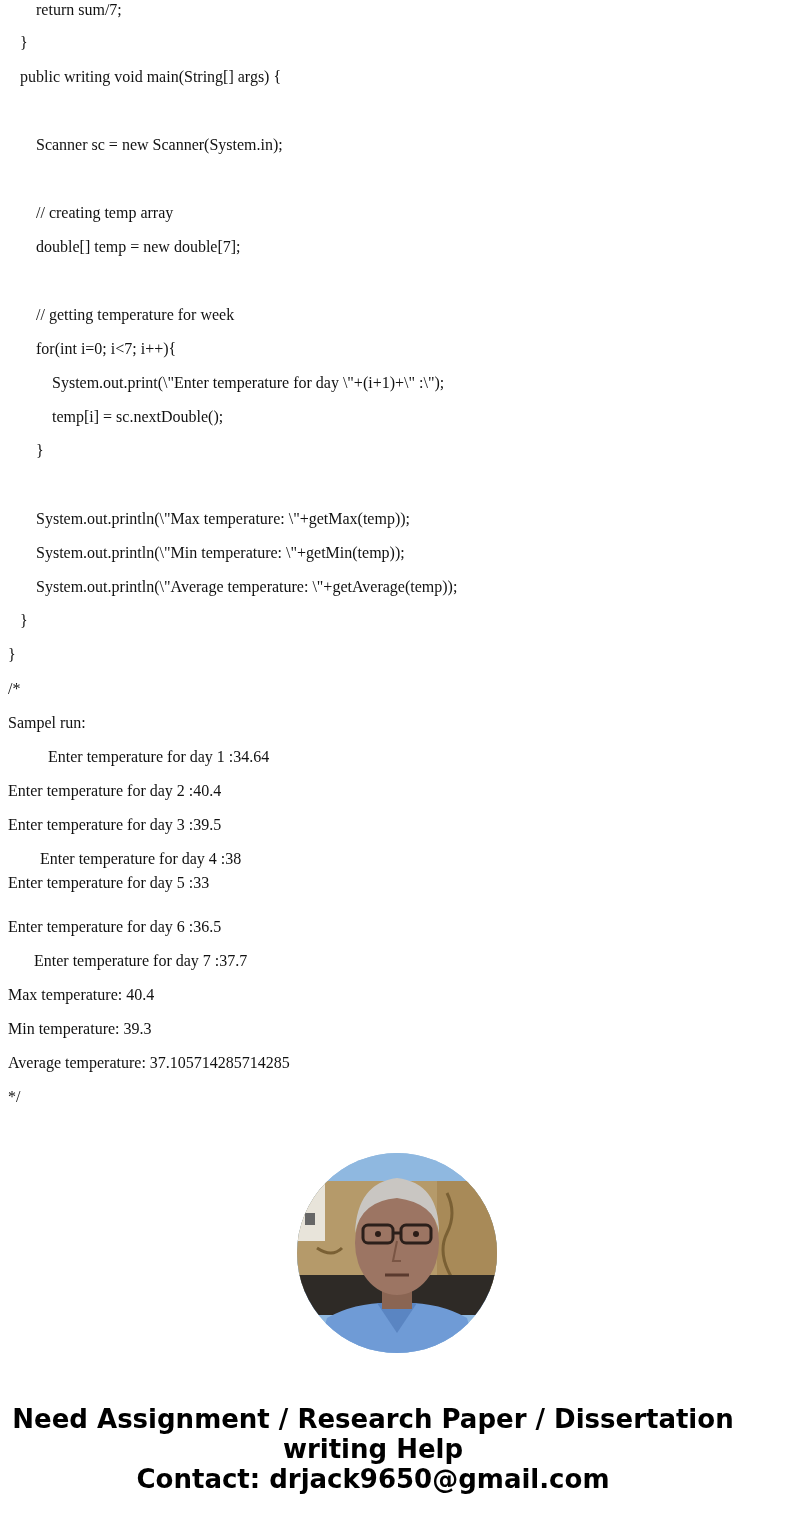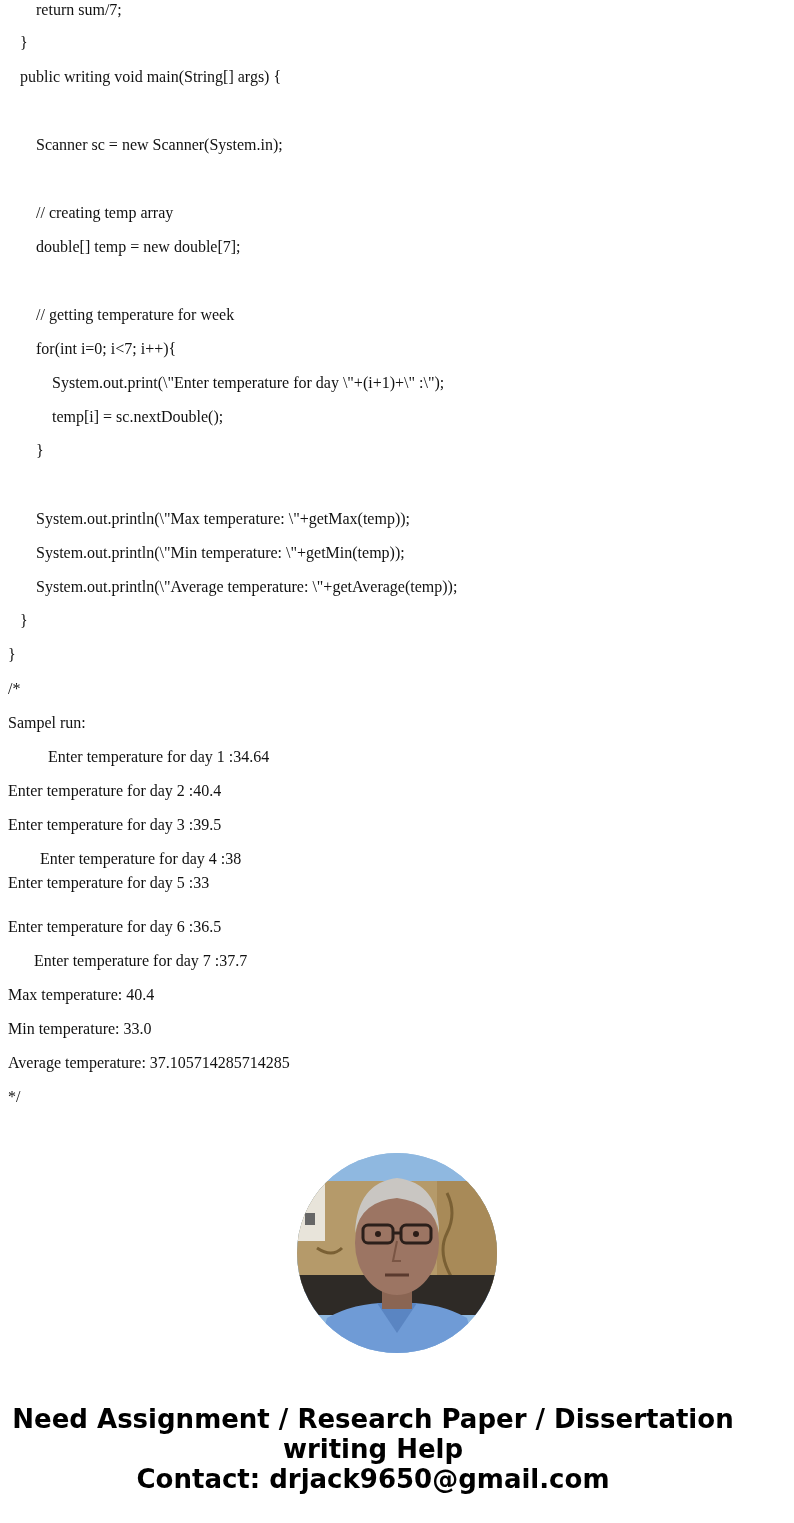--- a/index.html
+++ b/index.html
@@ -76,21 +76,21 @@
     <div class="line" style="left: 8px; top: 679px;">/*</div>
     <div class="line" style="left: 8px; top: 713px;">Sampel run:</div>
     <div class="line" style="left: 8px; top: 747px; margin-left: 40px;">Enter temperature for day 1 :34.64</div>
     <div class="line" style="left: 8px; top: 781px;">Enter temperature for day 2 :40.4</div>
     <div class="line" style="left: 8px; top: 815px;">Enter temperature for day 3 :39.5</div>
     <div class="line" style="left: 8px; top: 849px; margin-left: 32px;">Enter temperature for day 4 :38</div>
     <div class="line" style="left: 8px; top: 873px;">Enter temperature for day 5 :33</div>
     <div class="line" style="left: 8px; top: 917px;">Enter temperature for day 6 :36.5</div>
     <div class="line" style="left: 8px; top: 951px; margin-left: 26px;">Enter temperature for day 7 :37.7</div>
     <div class="line" style="left: 8px; top: 985px;">Max temperature: 40.4</div>
-    <div class="line" style="left: 8px; top: 1019px;">Min temperature: 33.0</div>
+    <div class="line" style="left: 8px; top: 1019px;">Min temperature: 39.3</div>
     <div class="line" style="left: 8px; top: 1053px;">Average temperature: 37.105714285714285</div>
     <div class="line" style="left: 8px; top: 1087px;">*/</div>
   </div>
 
 <div class="avatar">
   <svg width="200" height="200" viewBox="0 0 200 200">
     <rect x="0" y="0" width="200" height="200" fill="#8fb8e0"></rect>
 
     <rect x="0" y="28" width="200" height="110" fill="#b59a6a"></rect>
     <rect x="0" y="28" width="28" height="60" fill="#e8e4da"></rect>

